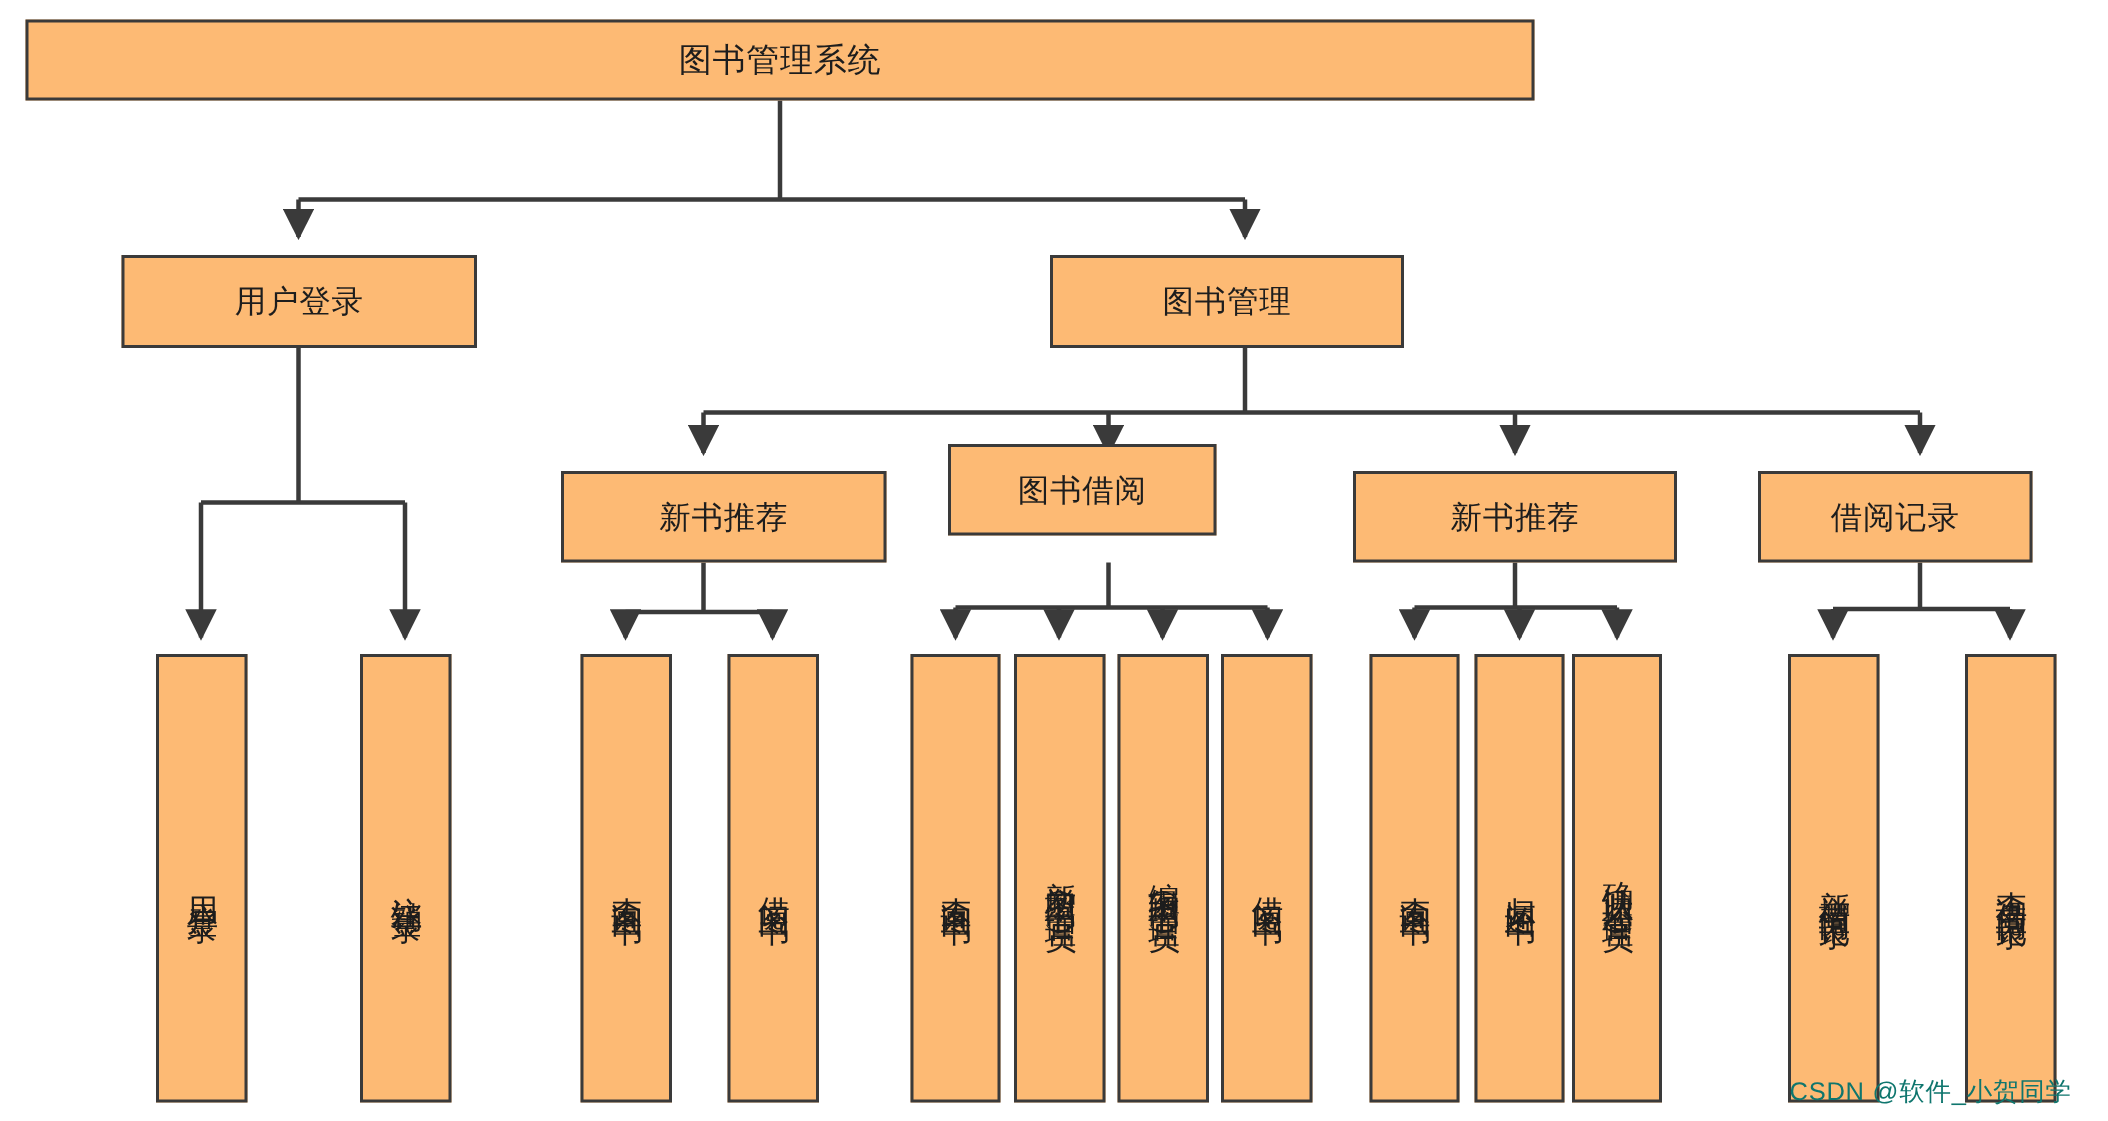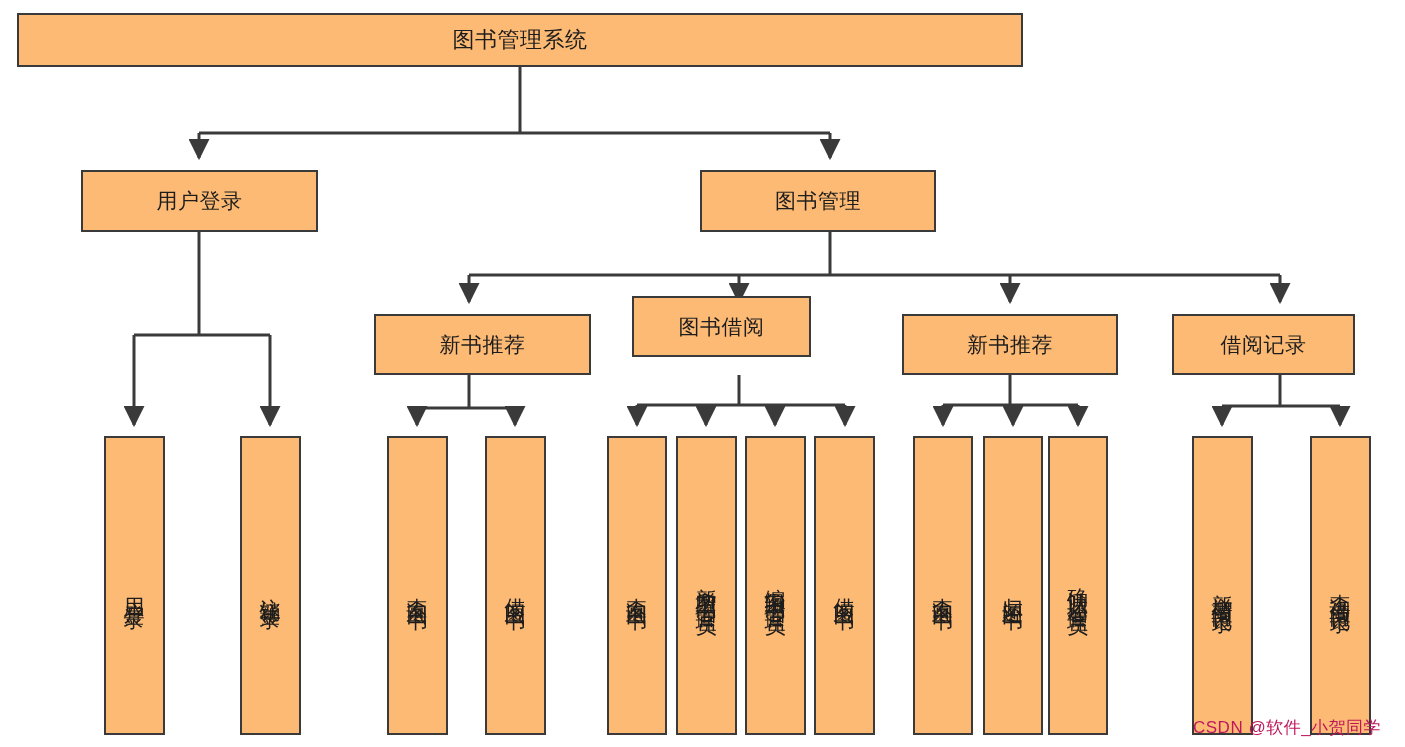--- a/index.html
+++ b/index.html
@@ -50,21 +50,21 @@
     padding-top: 6px;
     line-height: 1;
   }
   .node.v .vtxt {
     display: block;
     white-space: nowrap;
   }
   .watermark {
     position: absolute;
     font-size: 17px;
-    color: #be185d;
+    color: #0f766e;
     white-space: nowrap;
     letter-spacing: 0.5px;
   }
 </style>
 </head>
 <body>
 
 <div id="canvas">
 
   <svg class="connectors" viewBox="0 0 1405 747" xmlns="http://www.w3.org/2000/svg">

